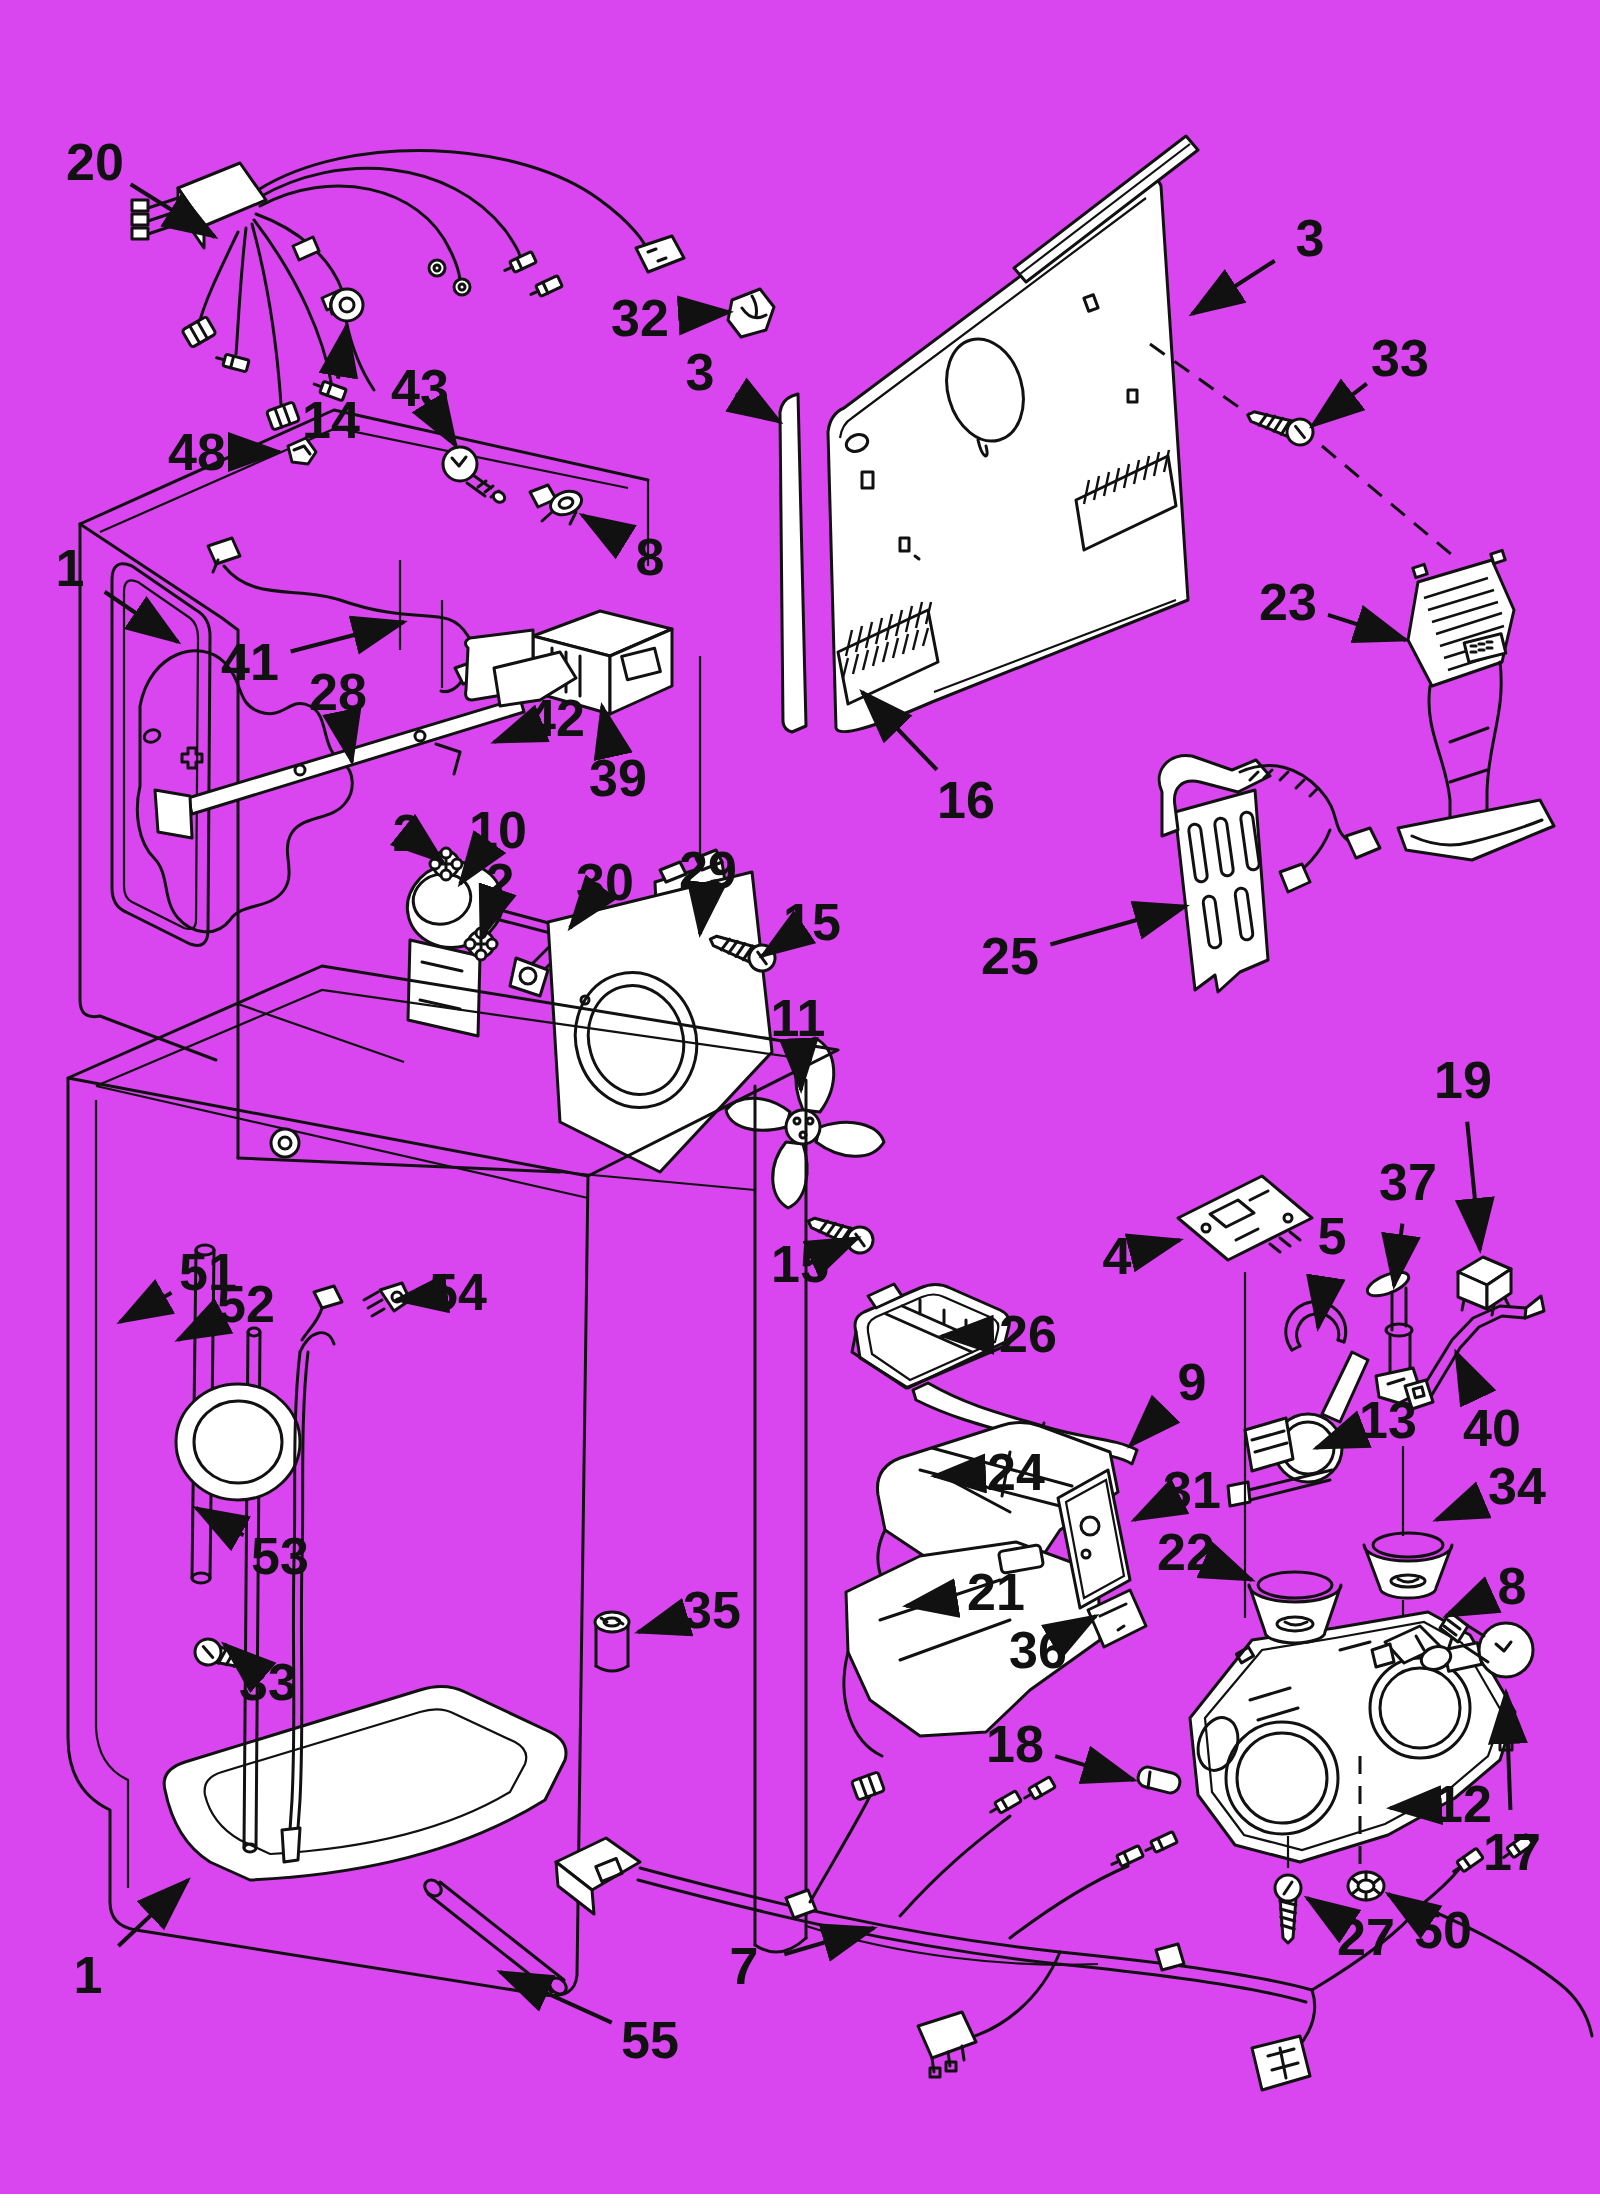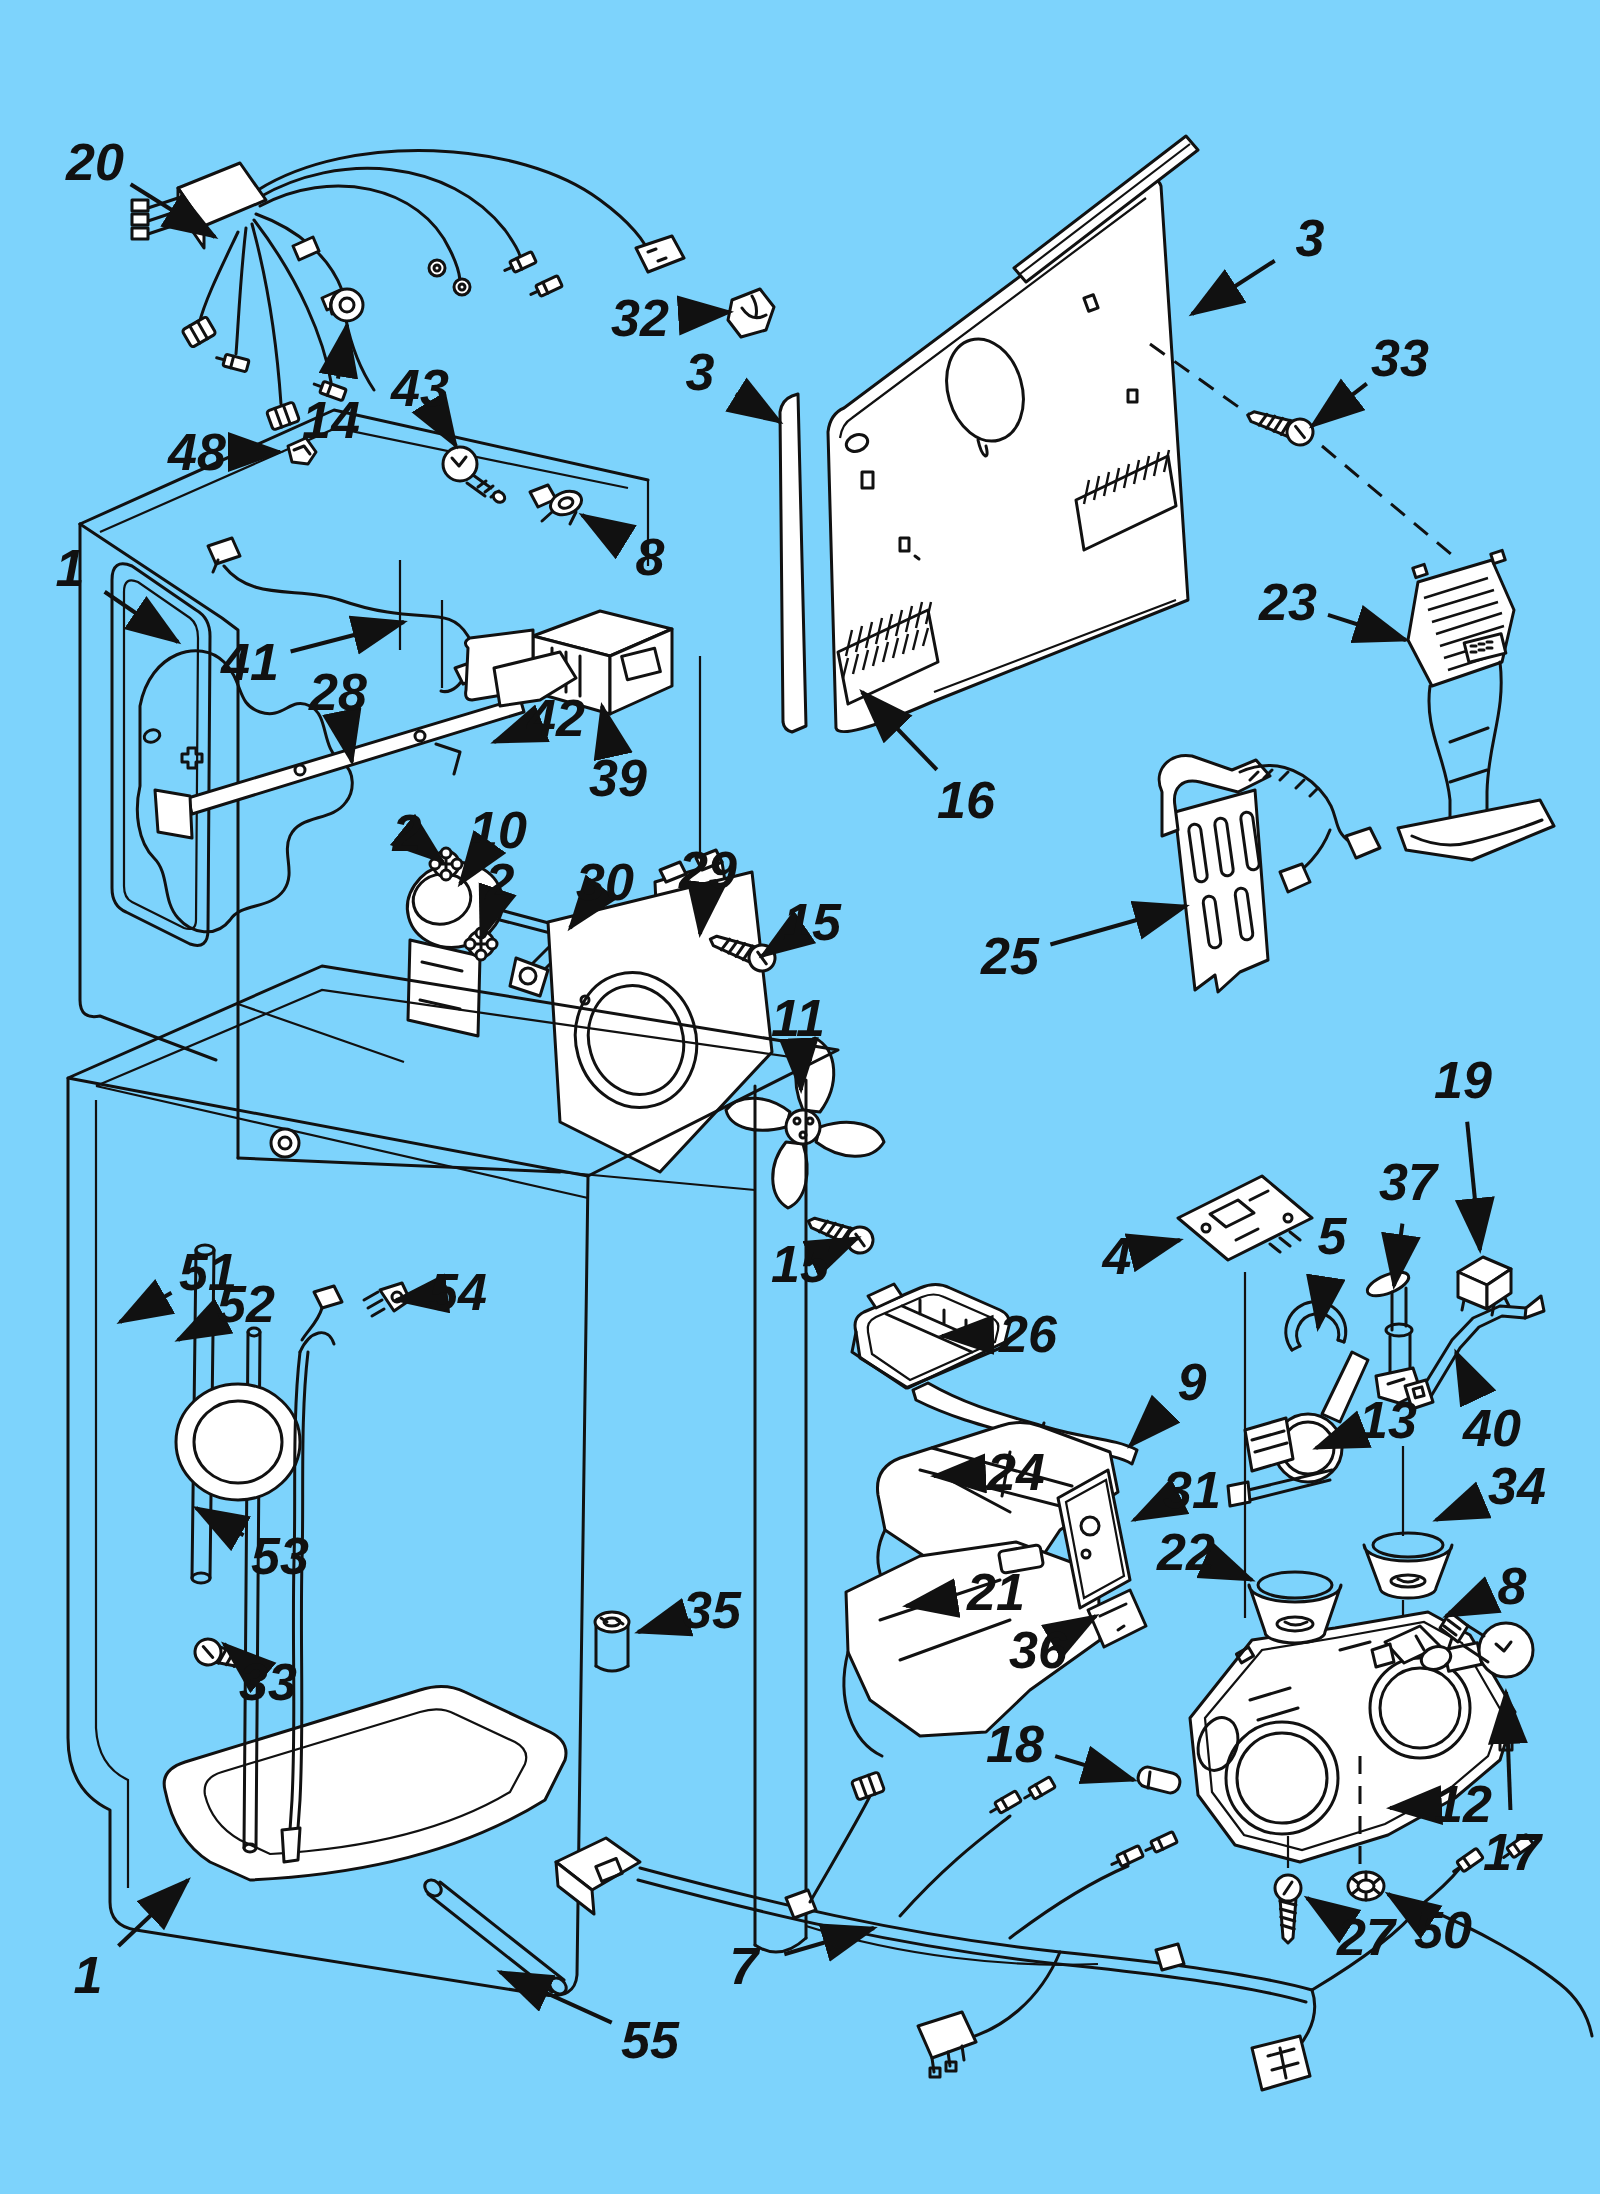--- a/index.html
+++ b/index.html
@@ -1,16 +1,16 @@
 <!DOCTYPE html>
 <html><head>
 <meta charset="utf-8">
 <style>
   html,body{margin:0;padding:0;background:#fff;}
-  .stage{position:relative;width:1600px;height:2194px;background:#7dd3fc;overflow:hidden;font-style:italic;}
+  .stage{position:relative;width:1600px;height:2194px;background:#d946ef;overflow:hidden;}
   svg{display:block;}
   .callout{font-family:"Liberation Sans",sans-serif;font-weight:700;font-size:52px;fill:#111;text-anchor:middle;dominant-baseline:central;}
   .leader{stroke:#111;stroke-width:4;}
   .ln{stroke:#111;stroke-width:3;fill:none;stroke-linecap:round;stroke-linejoin:round;}
   .lnw{stroke:#111;stroke-width:3;fill:#fff;stroke-linecap:round;stroke-linejoin:round;}
   .thin{stroke:#111;stroke-width:2.2;fill:none;}
   .dash{stroke:#111;stroke-width:3;fill:none;stroke-dasharray:18 12;}
   .hatch{stroke:#111;stroke-width:2.4;}
 </style>
 </head>

